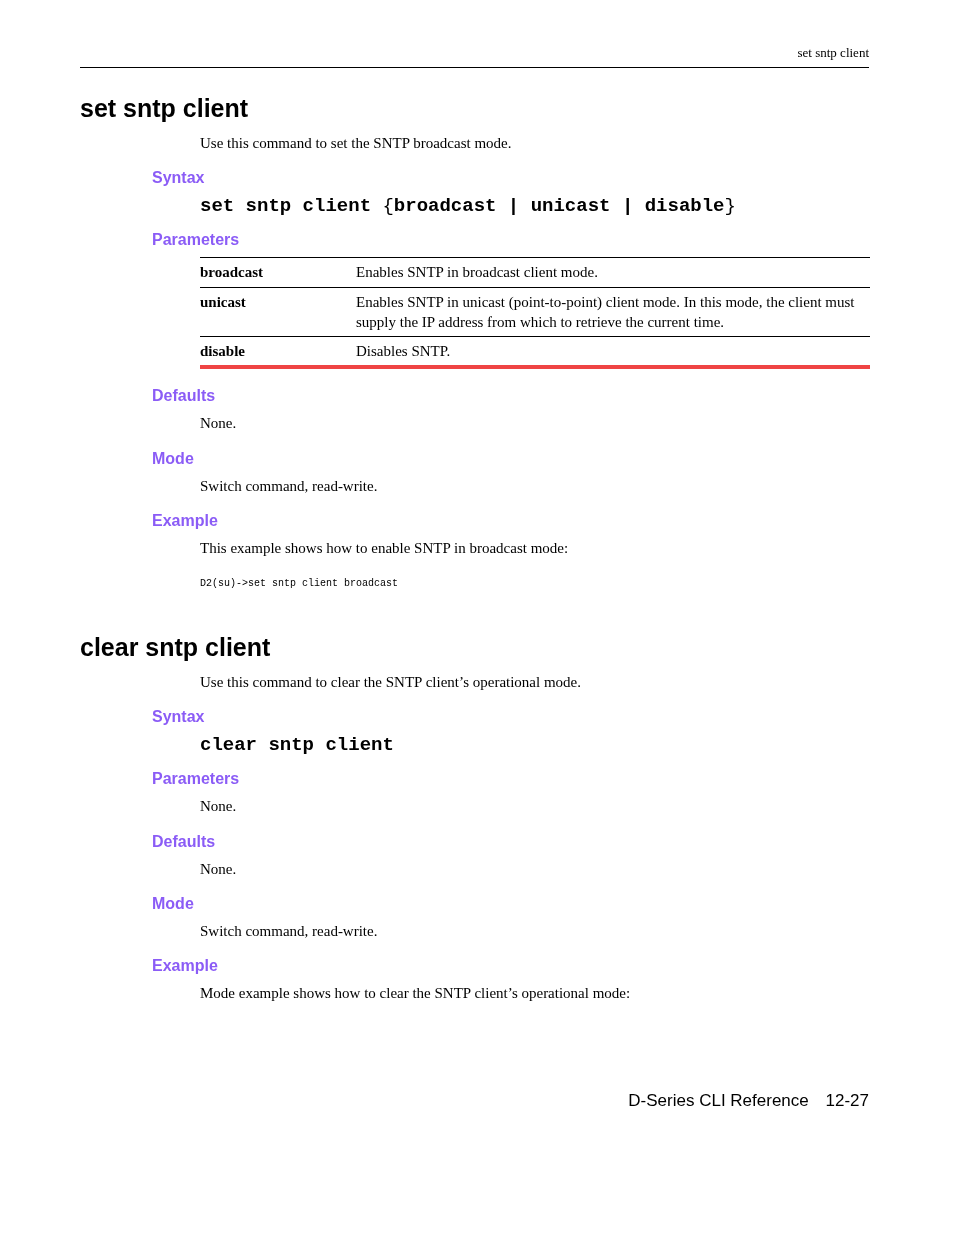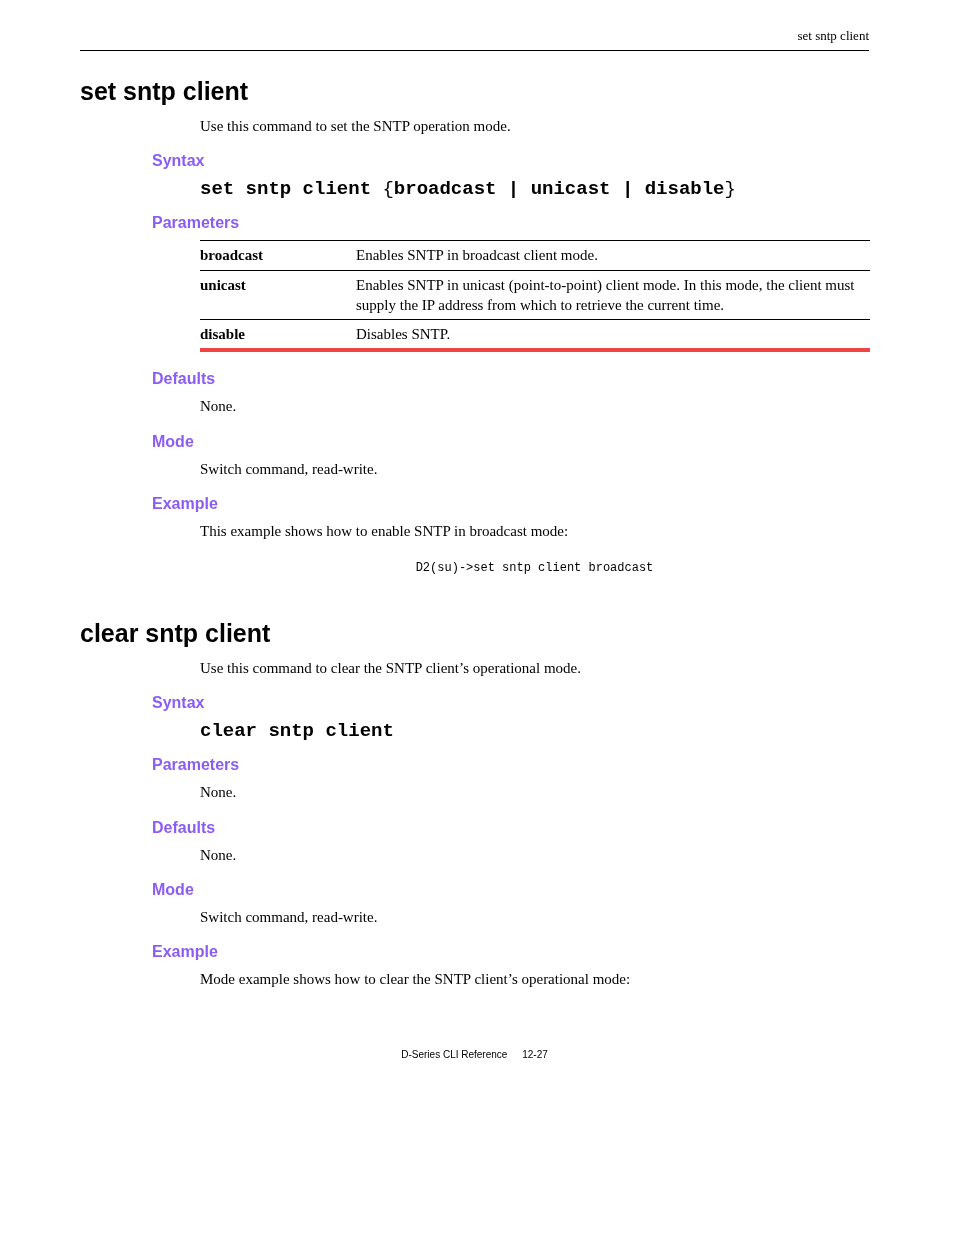--- a/index.html
+++ b/index.html
@@ -5,21 +5,21 @@
   body {
     font-family: Palatino, 'Palatino Linotype', 'Book Antiqua', Georgia, serif;
     font-size: 15px;
     color: #000;
     margin: 0;
     padding: 0;
     width: 954px;
     background: #fff;
   }
   .page {
-    padding: 28px 85px 40px 80px;
+    padding: 45px 85px 40px 80px;
     box-sizing: border-box;
   }
   .header-line {
     border-bottom: 1px solid #000;
     margin-bottom: 26px;
     padding-bottom: 6px;
     text-align: right;
     font-size: 13px;
   }
   h1.section-title {
@@ -45,24 +45,23 @@
     font-family: 'Courier New', monospace;
     font-size: 19px;
     font-weight: bold;
     margin: 0 0 14px 120px;
   }
   .syntax-line .plain {
     font-weight: normal;
   }
   .code-block {
     font-family: 'Courier New', monospace;
-    font-size: 12px;
+    font-size: 10px;
     margin: 6px 0 24px 120px;
     white-space: pre;
-    text-align: center;
   }
   table.params {
     border-collapse: collapse;
     margin: 0 0 18px 120px;
     width: 670px;
   }
   table.params tr {
     border-top: 1px solid #000;
   }
   table.params tr:last-child {
@@ -75,40 +74,40 @@
     line-height: 1.35;
   }
   table.params td.key {
     font-weight: bold;
     width: 150px;
   }
   .section-gap {
     height: 20px;
   }
   .footer {
-    text-align: center;
-    font-size: 10px;
+    text-align: right;
+    font-size: 17px;
     font-family: Arial, Helvetica, sans-serif;
-    margin-top: 60px;
+    margin-top: 88px;
     padding-right: 0;
   }
   .footer .pageno {
     margin-left: 12px;
   }
 </style>
 </head>
 <body>
 
 <div class="page">
 
   <div class="header-line">set sntp client</div>
 
   <h1 class="section-title">set sntp client</h1>
 
-  <p class="body-text">Use this command to set the SNTP operation mode.</p>
+  <p class="body-text">Use this command to set the SNTP broadcast mode.</p>
 
   <h2 class="subhead">Syntax</h2>
   <p class="syntax-line">
     <span>set sntp client</span>
     <span class="plain">{</span><span>broadcast | unicast | disable</span><span class="plain">}</span>
   </p>
 
   <h2 class="subhead">Parameters</h2>
 
   <table class="params">

